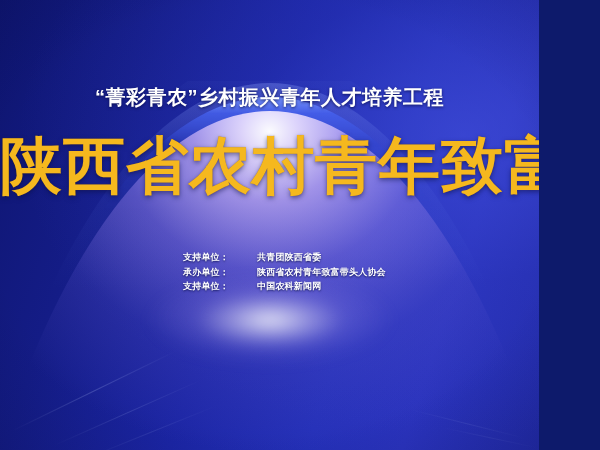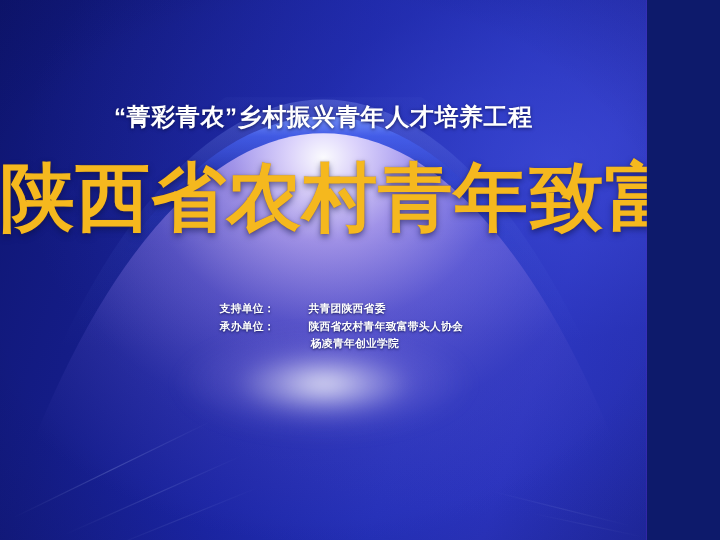--- a/index.html
+++ b/index.html
@@ -234,19 +234,19 @@
 
     <div class="main-title">陕西省农村青年致富带头人培训班</div>
 
     <div class="orgs">
       <span class="org-line">
         <span class="org-label">支持单位：</span><span class="org-value">共青团陕西省委</span>
       </span>
       <span class="org-line">
         <span class="org-label">承办单位：</span><span class="org-value">陕西省农村青年致富带头人协会</span>
       </span>
-      <span class="org-line indent">
-        <span class="org-value">杨凌青年创业学院</span>
+      <span class="org-line">
+        <span class="org-label">支持单位：</span><span class="org-value">中国农科新闻网</span>
       </span>
     </div>
 
   </div>
 </div>
 
 </body></html>

